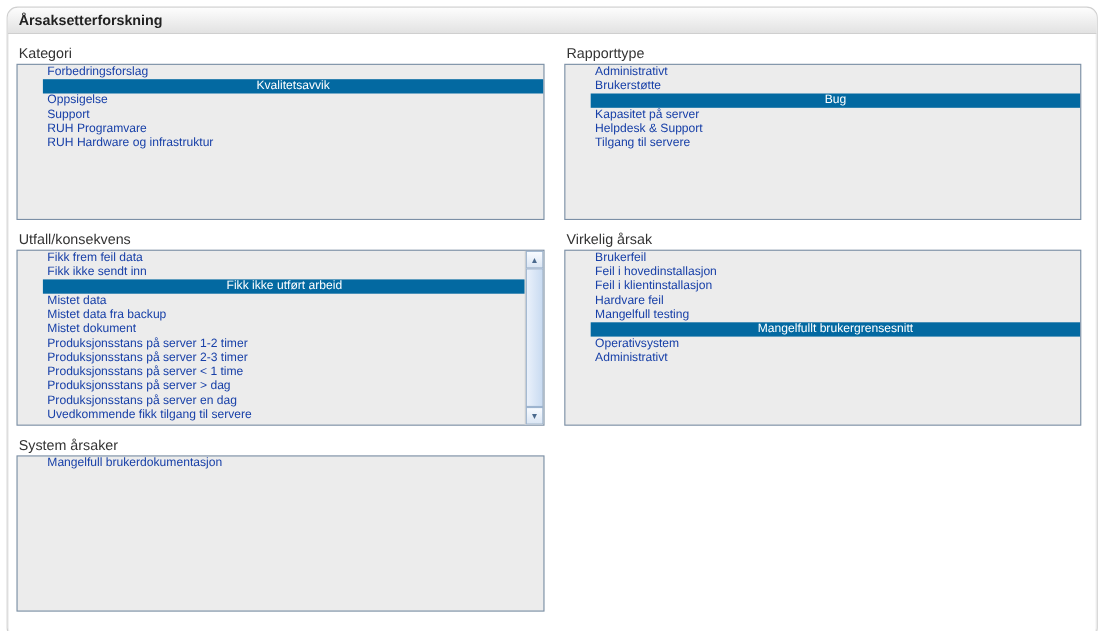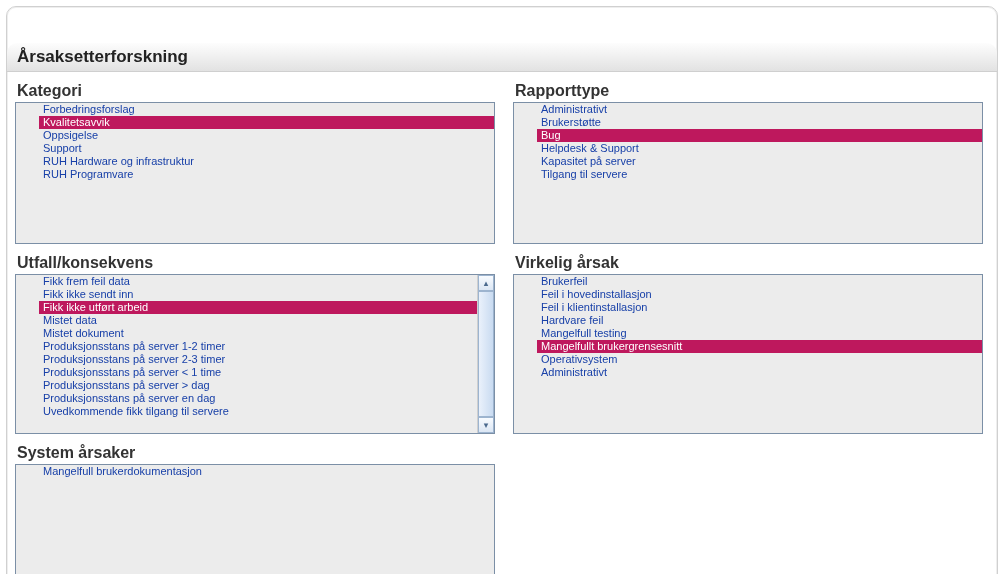--- a/index.html
+++ b/index.html
@@ -14,47 +14,45 @@
     border: 1px solid #d0d0d0;
     border-radius: 10px;
     background: #fff;
     box-shadow: 0 0 0 1px #eee inset;
   }
   .titlebar {
     border-radius: 10px 10px 0 0;
     background: linear-gradient(to bottom, #fdfdfd, #e2e2e2);
     border-bottom: 1px solid #cfcfcf;
     font-weight: bold;
-    font-size: 17px;
+    font-size: 13px;
     color: #222;
     padding: 4px 10px;
-    margin-top: 36px;
   }
   .columns {
     display: flex;
     padding: 8px 8px 16px 8px;
     gap: 0;
   }
   .col {
     display: flex;
     flex-direction: column;
   }
   .col.left {
     width: 480px;
     padding-right: 18px;
   }
   .col.right {
     flex: 1;
     padding-right: 6px;
   }
   .box-label {
     color: #333;
-    font-size: 16px;
+    font-size: 13px;
     margin: 2px 0 2px 2px;
-    font-weight: bold;
   }
   .listbox {
     border: 1px solid #7b8fa6;
     background: #ececec;
     height: 140px;
     overflow: hidden;
     position: relative;
     margin-bottom: 8px;
   }
   .listbox.scroll {
@@ -107,53 +105,55 @@
   .item {
     color: #1840a8;
     padding: 0 4px;
     line-height: 13px;
     height: 13px;
     white-space: nowrap;
     cursor: default;
     margin-left: 23px;
   }
   .item.selected {
-    background: #be185d;
+    background: #0369a1;
     color: #fff;
+    text-align: center;
   }
 </style>
 </head>
 <body>
 
 <div class="outer-panel">
   <div class="titlebar">Årsaksetterforskning</div>
 
   <div class="columns">
 
     <div class="col left">
 
       <div class="box-label">Kategori</div>
       <div class="listbox">
         <div class="items">
             <div class="item">Forbedringsforslag</div>
             <div class="item selected">Kvalitetsavvik</div>
             <div class="item">Oppsigelse</div>
             <div class="item">Support</div>
+            <div class="item">RUH Programvare</div>
             <div class="item">RUH Hardware og infrastruktur</div>
-            <div class="item">RUH Programvare</div>
           </div>
       </div>
 
       <div class="box-label">Utfall/konsekvens</div>
       <div class="listbox scroll" style="height:158px">
         <div class="items">
             <div class="item">Fikk frem feil data</div>
             <div class="item">Fikk ikke sendt inn</div>
             <div class="item selected">Fikk ikke utført arbeid</div>
             <div class="item">Mistet data</div>
+            <div class="item">Mistet data fra backup</div>
             <div class="item">Mistet dokument</div>
             <div class="item">Produksjonsstans på server 1-2 timer</div>
             <div class="item">Produksjonsstans på server 2-3 timer</div>
             <div class="item">Produksjonsstans på server &lt; 1 time</div>
             <div class="item">Produksjonsstans på server &gt; dag</div>
             <div class="item">Produksjonsstans på server en dag</div>
             <div class="item">Uvedkommende fikk tilgang til servere</div>
           </div>
         <div class="scroll-track">
           <div class="scroll-arrow up">▴</div>
@@ -172,22 +172,22 @@
     </div>
 
     <div class="col right">
 
       <div class="box-label">Rapporttype</div>
       <div class="listbox">
         <div class="items">
             <div class="item">Administrativt</div>
             <div class="item">Brukerstøtte</div>
             <div class="item selected">Bug</div>
+            <div class="item">Kapasitet på server</div>
             <div class="item">Helpdesk &amp; Support</div>
-            <div class="item">Kapasitet på server</div>
             <div class="item">Tilgang til servere</div>
           </div>
       </div>
 
       <div class="box-label">Virkelig årsak</div>
       <div class="listbox" style="height:158px">
         <div class="items">
             <div class="item">Brukerfeil</div>
             <div class="item">Feil i hovedinstallasjon</div>
             <div class="item">Feil i klientinstallasjon</div>

